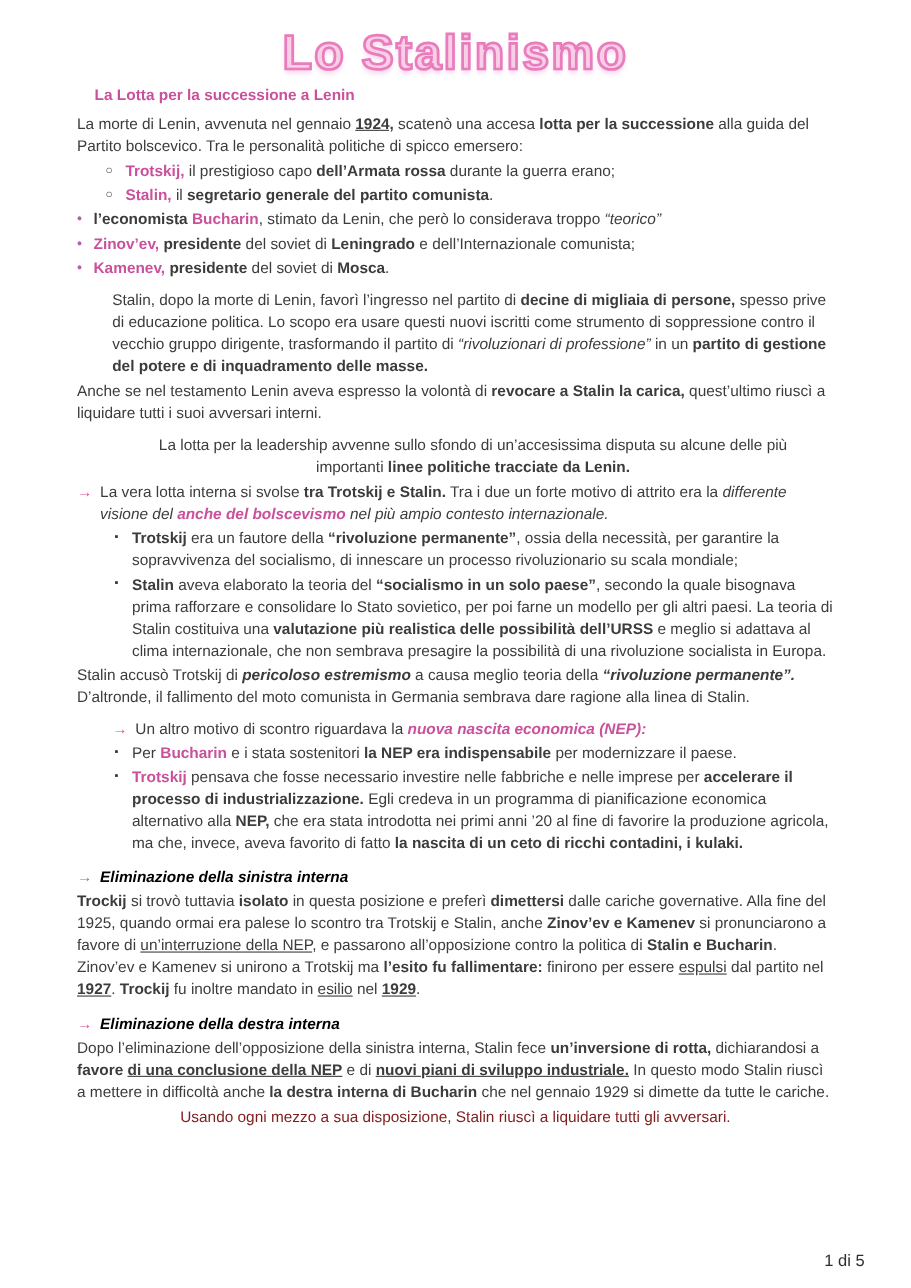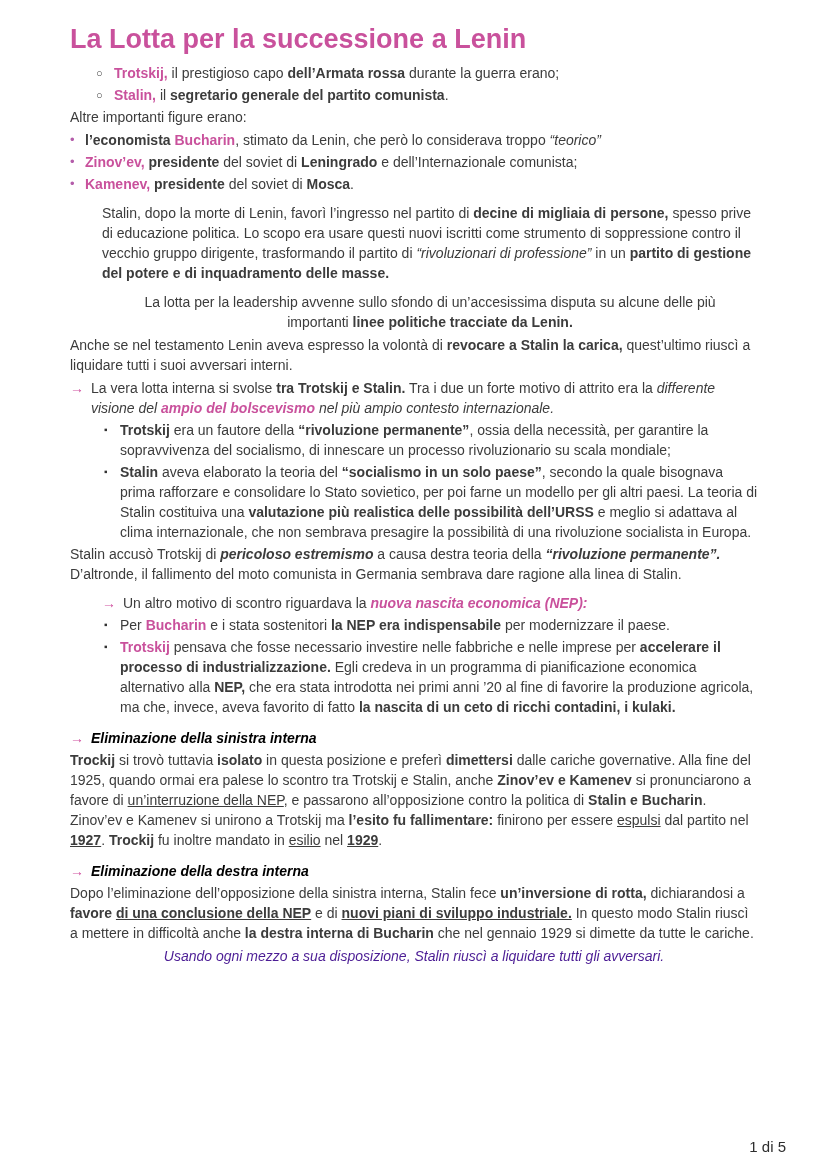--- a/index.html
+++ b/index.html
@@ -12,103 +12,104 @@
     overflow: hidden;
   }
   .page { position: relative; width: 828px; height: 1171px; padding: 24px 70px 0 70px; }
   .title {
     margin: 0 0 4px 0; text-align: center;
     font-size: 44px; font-weight: bold; letter-spacing: 2px;
     color: #f9cfe7;
     -webkit-text-stroke: 2.5px #e97cbd;
     text-shadow: 0 3px 5px rgba(233,124,189,0.35);
   }
-  .heading { margin: 0 0 8px 0; font-size: 27px; font-weight: 600; color: #c9519c; }
+  .heading { margin: 0 0 8px 16px; font-size: 14px; font-weight: 600; color: #c9519c; }
   .para { margin: 0 0 3px 0; font-size: 14px; line-height: 20px; }
   .b { font-weight: bold; }
   .i { font-style: italic; }
   .u { text-decoration: underline; }
   .pk { color: #c9519c; text-align: center; }
   .li { display: flex; font-size: 14px; line-height: 20px; margin: 0 0 2px 0; }
   .li-text { flex: 1 1 auto; }
   .mk { flex: 0 0 auto; }
   .li-circle { padding-left: 26px; }
   .mk-circle { width: 18px; font-size: 11px; line-height: 20px; color: #3c3c3c; }
   .li-dot { padding-left: 0; }
   .mk-dot { width: 15px; font-size: 13px; color: #b45daa; line-height: 20px; }
   .li-arrow { padding-left: 0; margin-top: 3px; }
   .mk-arrow { width: 21px; color: #d0519f; font-weight: bold; }
   .li-square { padding-left: 34px; }
   .mk-square { width: 16px; font-size: 10px; line-height: 20px; color: #333333; }
   .center { text-align: center; padding: 0 26px; }
   .gap { margin-top: 9px; margin-left: 32px; }
   .subhead { margin-top: 11px; margin-bottom: 2px; }
   .hpink { color: #000000; font-weight: bold; font-style: italic; }
-  .pink-italic { color: #4c1d95; font-style: italic; margin-top: 2px; }
+  .pink-italic { color: #7f1d1d; margin-top: 2px; }
   .footer { position: absolute; right: 42px; bottom: 16px; font-size: 15px; color: #2e2e2e; margin-left: 12px; }
 </style>
 </head>
 <body>
 
 <div class="page">
 
+  <h1 class="title">Lo Stalinismo</h1>
 
   <h2 class="heading">La Lotta per la successione a Lenin</h2>
 
 
+  <p class="para"><span>La morte di Lenin, avvenuta nel gennaio </span><span class="b u">1924,</span><span> scatenò una accesa </span><span class="b">lotta per la successione</span><span> alla guida del Partito bolscevico. Tra le personalità politiche di spicco emersero:</span></p>
 
   <div class="li li-circle">
       <span class="mk mk-circle">○</span>
       <span class="li-text"><span class="b pk">Trotskij,</span><span> il prestigioso capo </span><span class="b">dell’Armata rossa</span><span> durante la guerra erano;</span></span>
     </div>
 
   <div class="li li-circle">
       <span class="mk mk-circle">○</span>
       <span class="li-text"><span class="b pk">Stalin,</span><span> il </span><span class="b">segretario generale del partito comunista</span><span>.</span></span>
     </div>
 
-  <p class="para"><span>Altre importanti figure erano:</span></p>
 
   <div class="li li-dot">
       <span class="mk mk-dot">•</span>
       <span class="li-text"><span class="b">l’economista </span><span class="b pk">Bucharin</span><span>, stimato da Lenin, che però lo considerava troppo </span><span class="i">“teorico”</span></span>
     </div>
 
   <div class="li li-dot">
       <span class="mk mk-dot">•</span>
       <span class="li-text"><span class="b pk">Zinov’ev,</span><span class="b"> presidente</span><span> del soviet di </span><span class="b">Leningrado</span><span> e dell’Internazionale comunista;</span></span>
     </div>
 
   <div class="li li-dot">
       <span class="mk mk-dot">•</span>
       <span class="li-text"><span class="b pk">Kamenev,</span><span class="b"> presidente</span><span> del soviet di </span><span class="b">Mosca</span><span>.</span></span>
     </div>
 
   <p class="para gap"><span>Stalin, dopo la morte di Lenin, favorì l’ingresso nel partito di </span><span class="b">decine di migliaia di persone,</span><span> spesso prive di educazione politica. Lo scopo era usare questi nuovi iscritti come strumento di soppressione contro il vecchio gruppo dirigente, trasformando il partito di </span><span class="i">“rivoluzionari di professione”</span><span> in un </span><span class="b">partito di gestione del potere e di inquadramento delle masse.</span></p>
 
+  <p class="para"><span>Anche se nel testamento Lenin aveva espresso la volontà di </span><span class="b">revocare a Stalin la carica,</span><span> quest’ultimo riuscì a liquidare tutti i suoi avversari interni.</span></p>
+
   <p class="para center gap"><span>La lotta per la leadership avvenne sullo sfondo di un’accesissima disputa su alcune delle più importanti </span><span class="b">linee politiche tracciate da Lenin.</span></p>
-
-  <p class="para"><span>Anche se nel testamento Lenin aveva espresso la volontà di </span><span class="b">revocare a Stalin la carica,</span><span> quest’ultimo riuscì a liquidare tutti i suoi avversari interni.</span></p>
 
   <div class="li li-arrow">
       <span class="mk mk-arrow">→</span>
-      <span class="li-text"><span>La vera lotta interna si svolse </span><span class="b">tra Trotskij e Stalin.</span><span> Tra i due un forte motivo di attrito era la </span><span class="i">differente visione del </span><span class="b i pk">ampio del bolscevismo</span><span class="i"> nel più ampio contesto internazionale.</span></span>
+      <span class="li-text"><span>La vera lotta interna si svolse </span><span class="b">tra Trotskij e Stalin.</span><span> Tra i due un forte motivo di attrito era la </span><span class="i">differente visione del </span><span class="b i pk">anche del bolscevismo</span><span class="i"> nel più ampio contesto internazionale.</span></span>
     </div>
 
   <div class="li li-square">
       <span class="mk mk-square">▪</span>
       <span class="li-text"><span class="b">Trotskij</span><span> era un fautore della </span><span class="b">“rivoluzione permanente”</span><span>, ossia della necessità, per garantire la sopravvivenza del socialismo, di innescare un processo rivoluzionario su scala mondiale;</span></span>
     </div>
 
   <div class="li li-square">
       <span class="mk mk-square">▪</span>
       <span class="li-text"><span class="b">Stalin</span><span> aveva elaborato la teoria del </span><span class="b">“socialismo in un solo paese”</span><span>, secondo la quale bisognava prima rafforzare e consolidare lo Stato sovietico, per poi farne un modello per gli altri paesi. La teoria di Stalin costituiva una </span><span class="b">valutazione più realistica delle possibilità dell’URSS</span><span> e meglio si adattava al clima internazionale, che non sembrava presagire la possibilità di una rivoluzione socialista in Europa.</span></span>
     </div>
 
-  <p class="para"><span>Stalin accusò Trotskij di </span><span class="b i">pericoloso estremismo</span><span> a causa destra teoria della </span><span class="b i">“rivoluzione permanente”.</span><span> D’altronde, il fallimento del moto comunista in Germania sembrava dare ragione alla linea di Stalin.</span></p>
+  <p class="para"><span>Stalin accusò Trotskij di </span><span class="b i">pericoloso estremismo</span><span> a causa meglio teoria della </span><span class="b i">“rivoluzione permanente”.</span><span> D’altronde, il fallimento del moto comunista in Germania sembrava dare ragione alla linea di Stalin.</span></p>
 
   <div class="li li-arrow gap">
       <span class="mk mk-arrow">→</span>
       <span class="li-text"><span>Un altro motivo di scontro riguardava la </span><span class="b i pk">nuova nascita economica</span><span> </span><span class="b i pk">(NEP):</span></span>
     </div>
 
   <div class="li li-square">
       <span class="mk mk-square">▪</span>
       <span class="li-text"><span>Per </span><span class="b pk">Bucharin</span><span> e i stata sostenitori </span><span class="b">la NEP era indispensabile</span><span> per modernizzare il paese.</span></span>
     </div>

